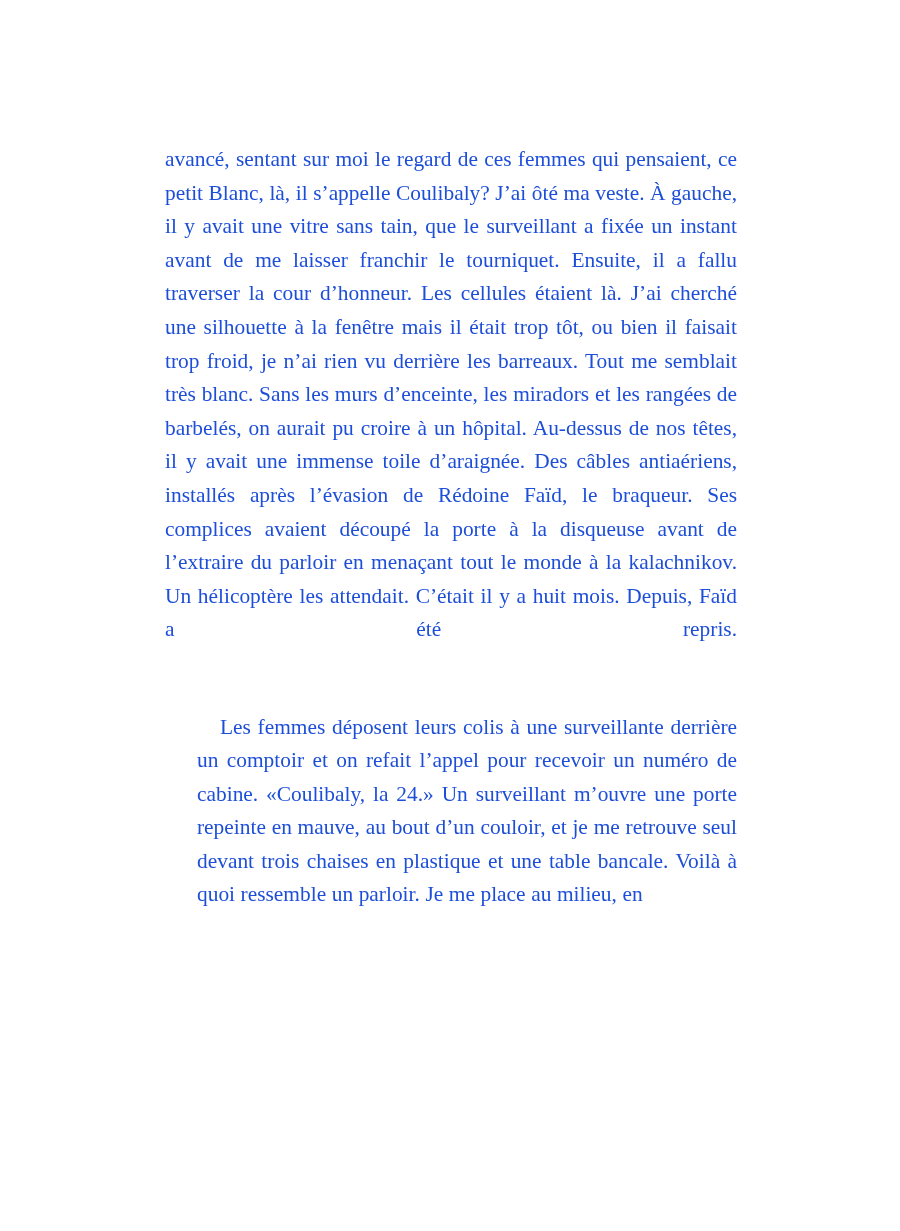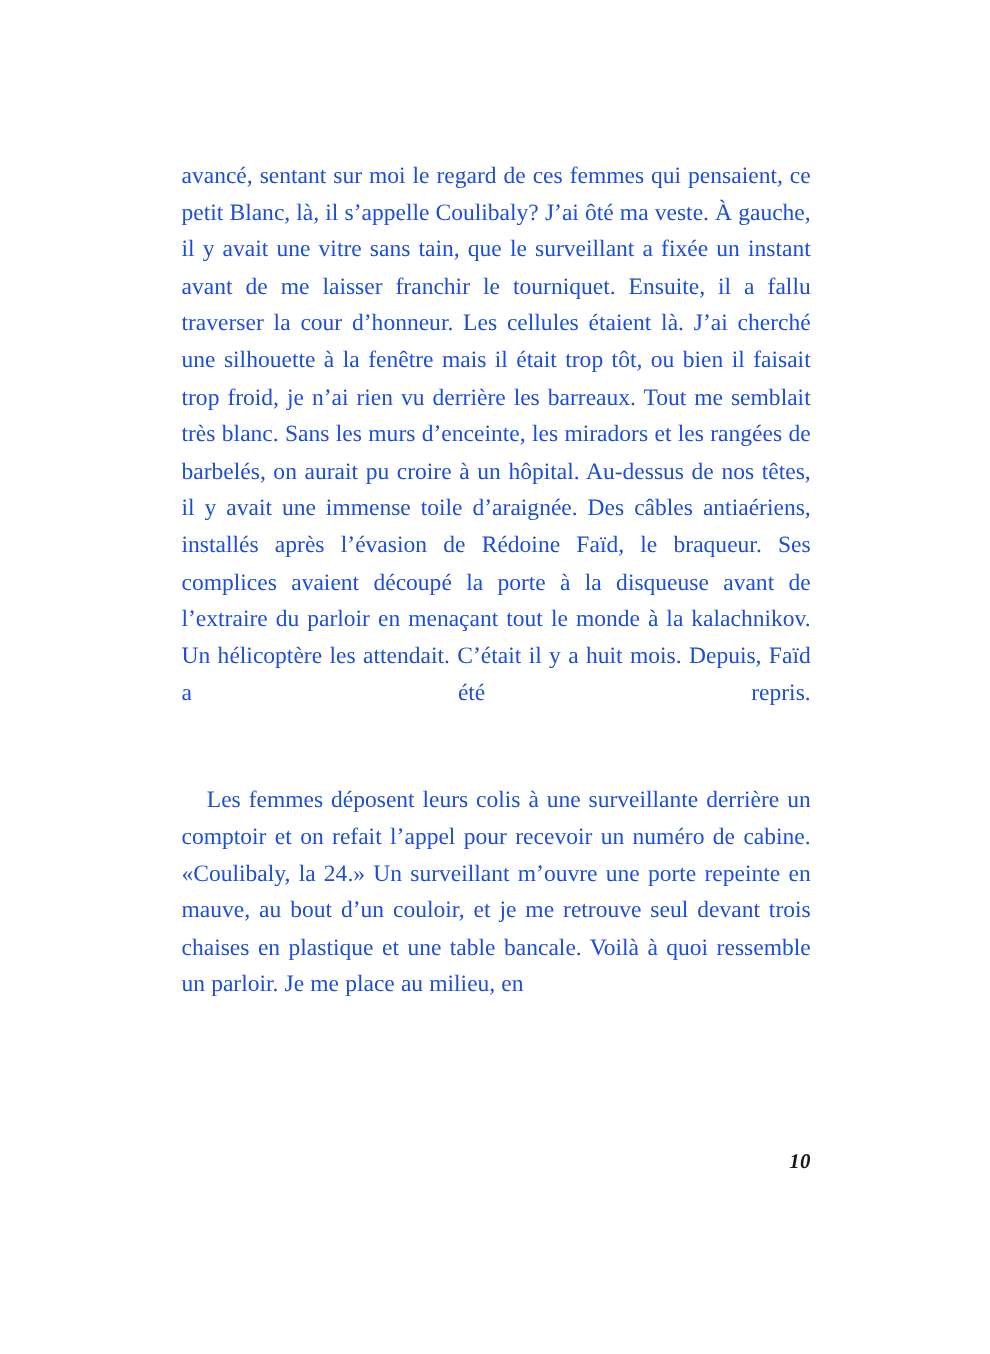--- a/index.html
+++ b/index.html
@@ -38,20 +38,21 @@
     hyphens: manual;
     word-spacing: 0.01em;
   }
 
   .body-paragraph.first-block {
     text-indent: 0;
   }
 
   .body-paragraph.indented {
     text-indent: 23px;
+    margin-left: 32px;
   }
 
   
   .para-gap {
     height: 30px;
   }
 
   
   .body-paragraph:after {
     content: "";
@@ -87,15 +88,14 @@
   <div class="text-column">
 
     <p class="body-paragraph first-block">avancé, sentant sur moi le regard de ces femmes qui pensaient, ce petit Blanc, là, il s’appelle Coulibaly? J’ai ôté ma veste. À gauche, il y avait une vitre sans tain, que le surveillant a fixée un instant avant de me laisser franchir le tourniquet. Ensuite, il a fallu traverser la cour d’honneur. Les cellules étaient là. J’ai cherché une silhouette à la fenêtre mais il était trop tôt, ou bien il faisait trop froid, je n’ai rien vu derrière les barreaux. Tout me semblait très blanc. Sans les murs d’enceinte, les miradors et les rangées de barbelés, on aurait pu croire à un hôpital. Au-dessus de nos têtes, il y avait une immense toile d’araignée. Des câbles antiaériens, installés après l’évasion de Rédoine Faïd, le braqueur. Ses complices avaient découpé la porte à la disqueuse avant de l’extraire du parloir en menaçant tout le monde à la kalachnikov. Un hélicoptère les attendait. C’était il y a huit mois. Depuis, Faïd a été repris.</p>
 
     <div class="para-gap"></div>
 
     <p class="body-paragraph indented continues">Les femmes déposent leurs colis à une surveillante derrière un comptoir et on refait l’appel pour recevoir un numéro de cabine. «Coulibaly, la 24.» Un surveillant m’ouvre une porte repeinte en mauve, au bout d’un couloir, et je me retrouve seul devant trois chaises en plastique et une table bancale. Voilà à quoi ressemble un parloir. Je me place au milieu, en</p>
 
   </div>
 
-  <div class="folio">10</div>
 
 </div>
 
 </body></html>

